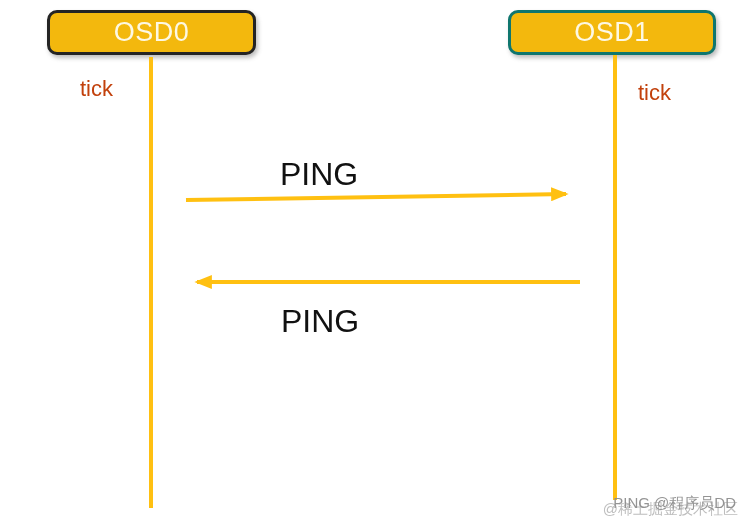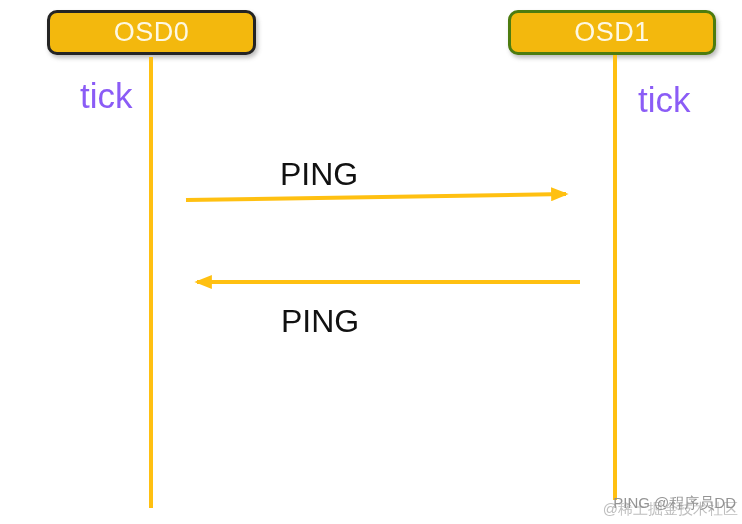--- a/index.html
+++ b/index.html
@@ -31,41 +31,41 @@
     box-shadow: 2px 3px 4px rgba(110,110,110,0.45);
   }
   .actor-osd0 {
     left: 47px;
     width: 209px;
     border: 3px solid #242424;
   }
   .actor-osd1 {
     left: 508px;
     width: 208px;
-    border: 3px solid #4d7c0f;
+    border: 3px solid #0f766e;
   }
   .lifeline {
     position: absolute;
     width: 4px;
     background: #FFC011;
   }
   .lifeline-left {
     left: 149px;
     top: 57px;
     height: 451px;
   }
   .lifeline-right {
     left: 613px;
     top: 55px;
     height: 445px;
   }
   .tick-label {
     position: absolute;
-    color: #8b5cf6;
-    font-size: 35px;
+    color: #c2410c;
+    font-size: 22px;
   }
   .tick-left { left: 80px; top: 76px; }
   .tick-right { left: 638px; top: 80px; }
   .msg-label {
     position: absolute;
     color: #111111;
     font-size: 32px;
   }
   .msg-ping { left: 280px; top: 156px; }
   .msg-pong { left: 281px; top: 303px; }

